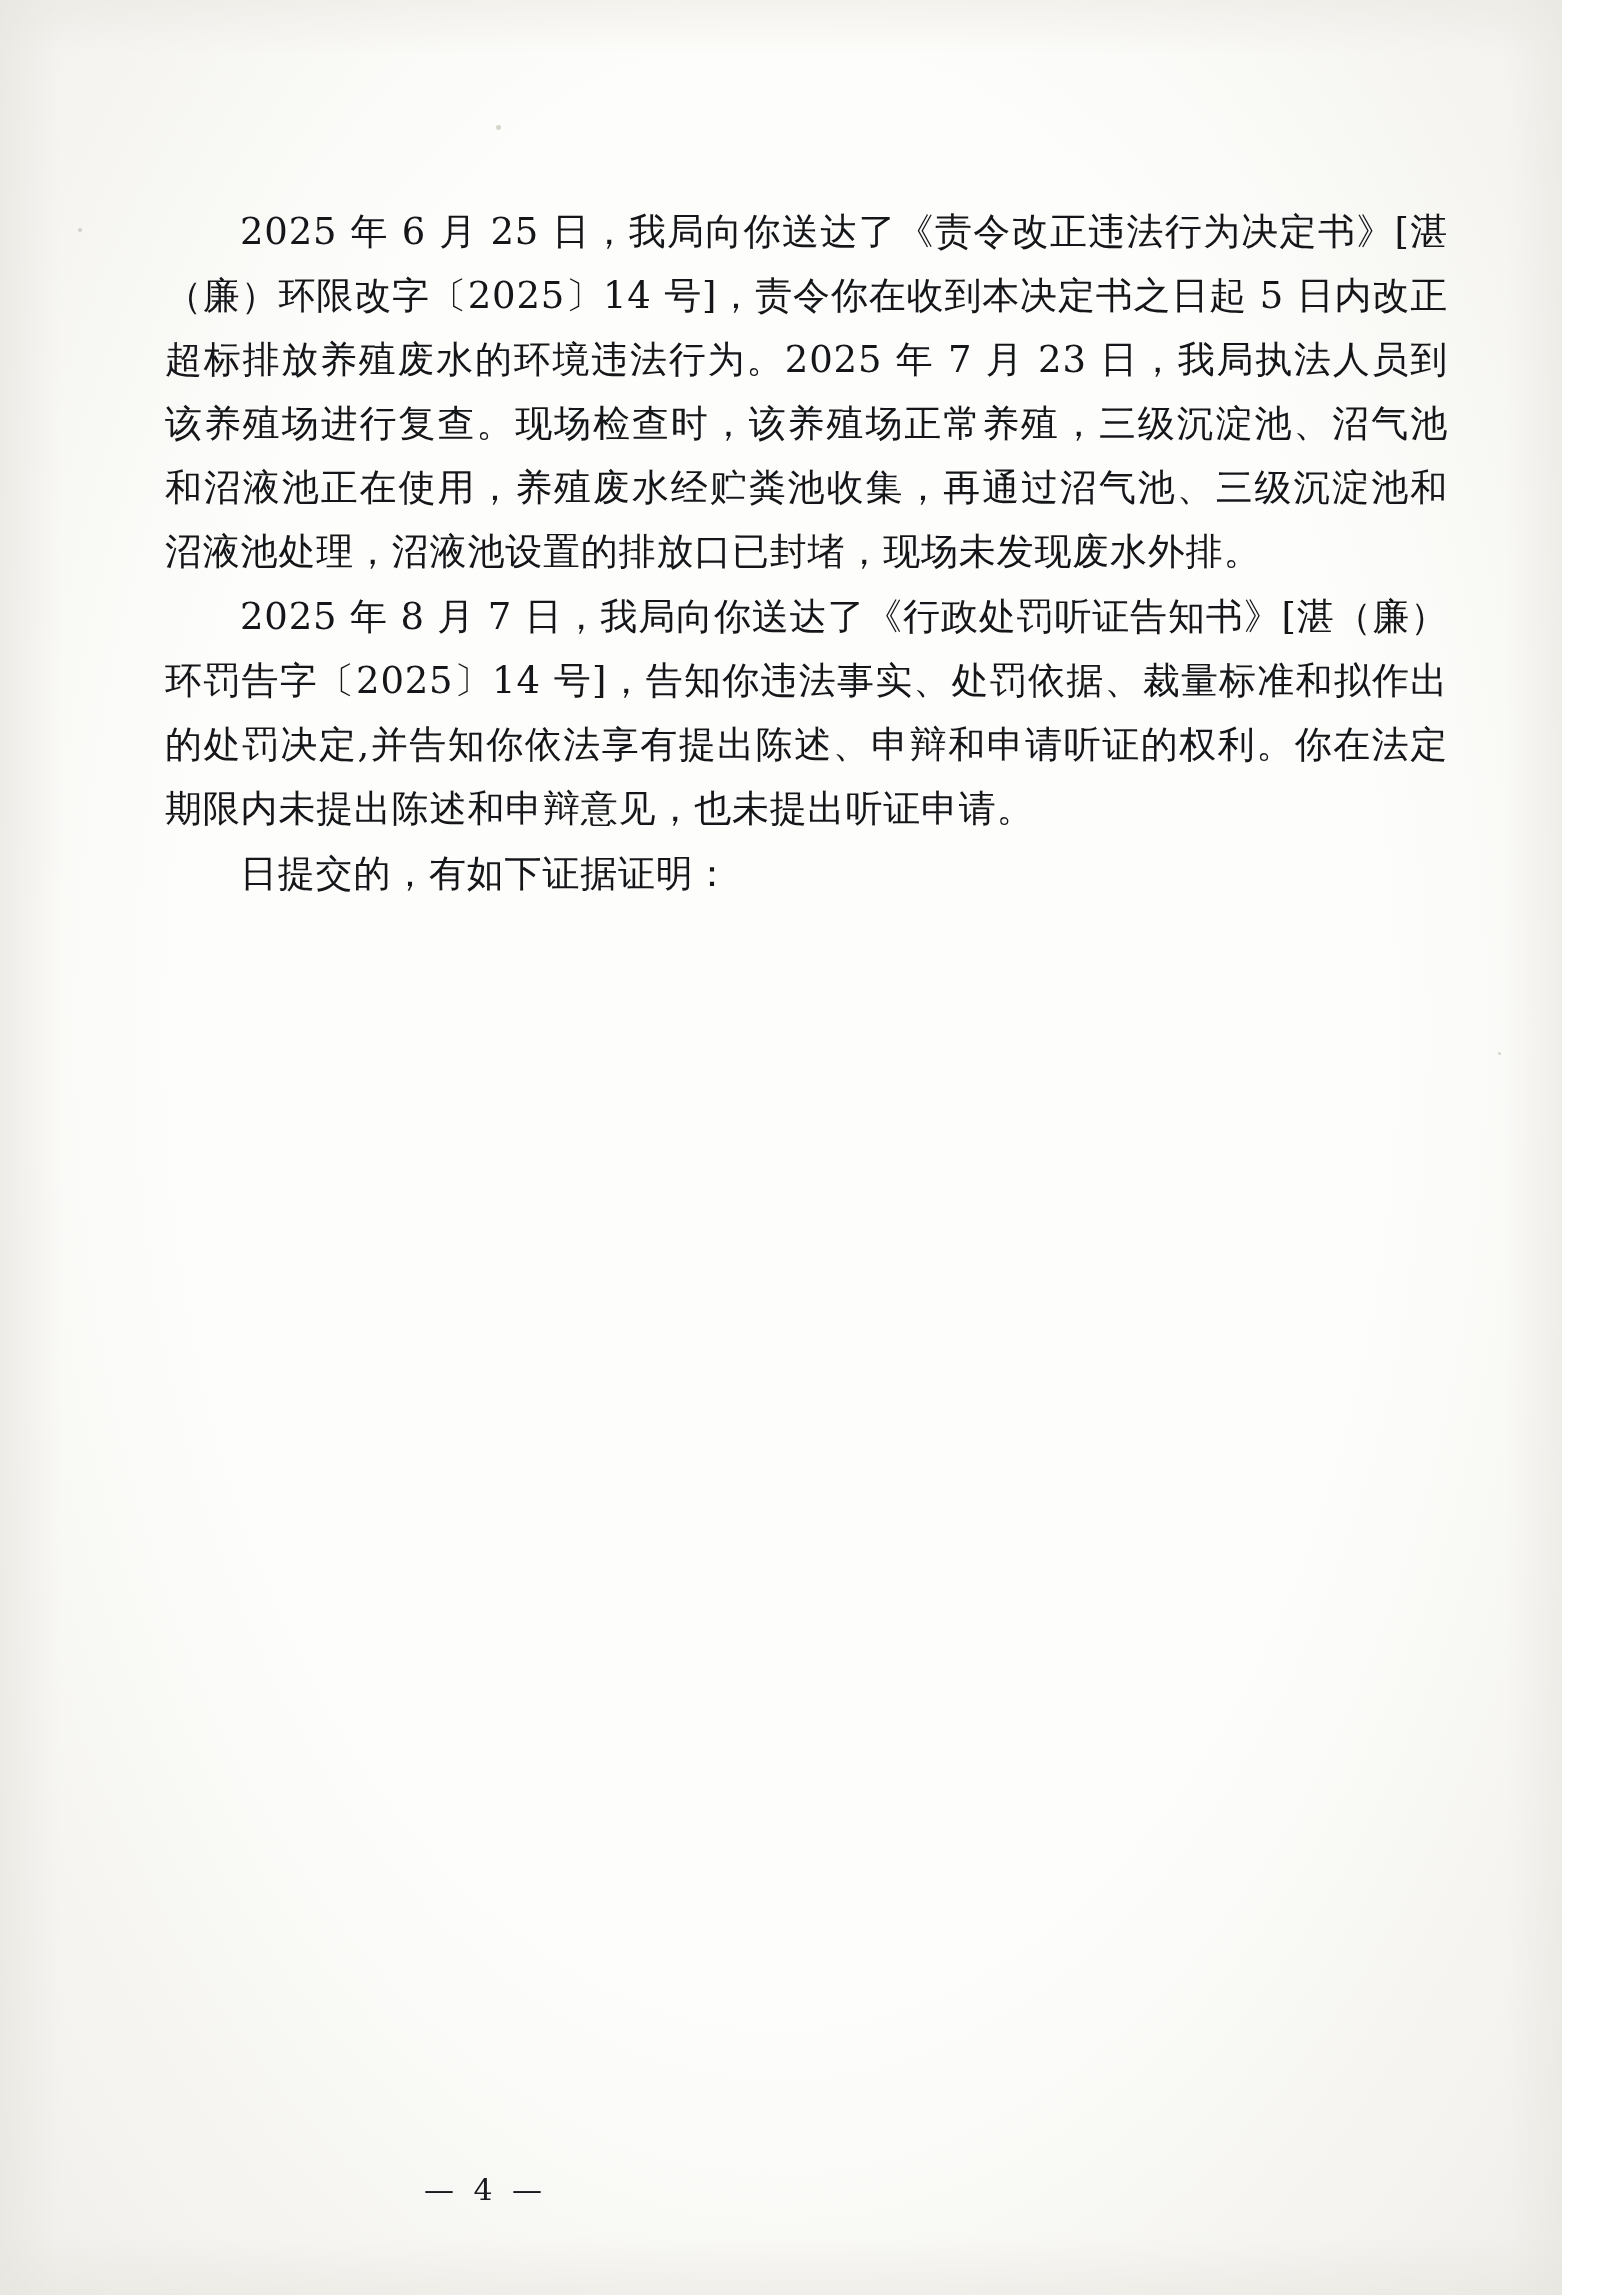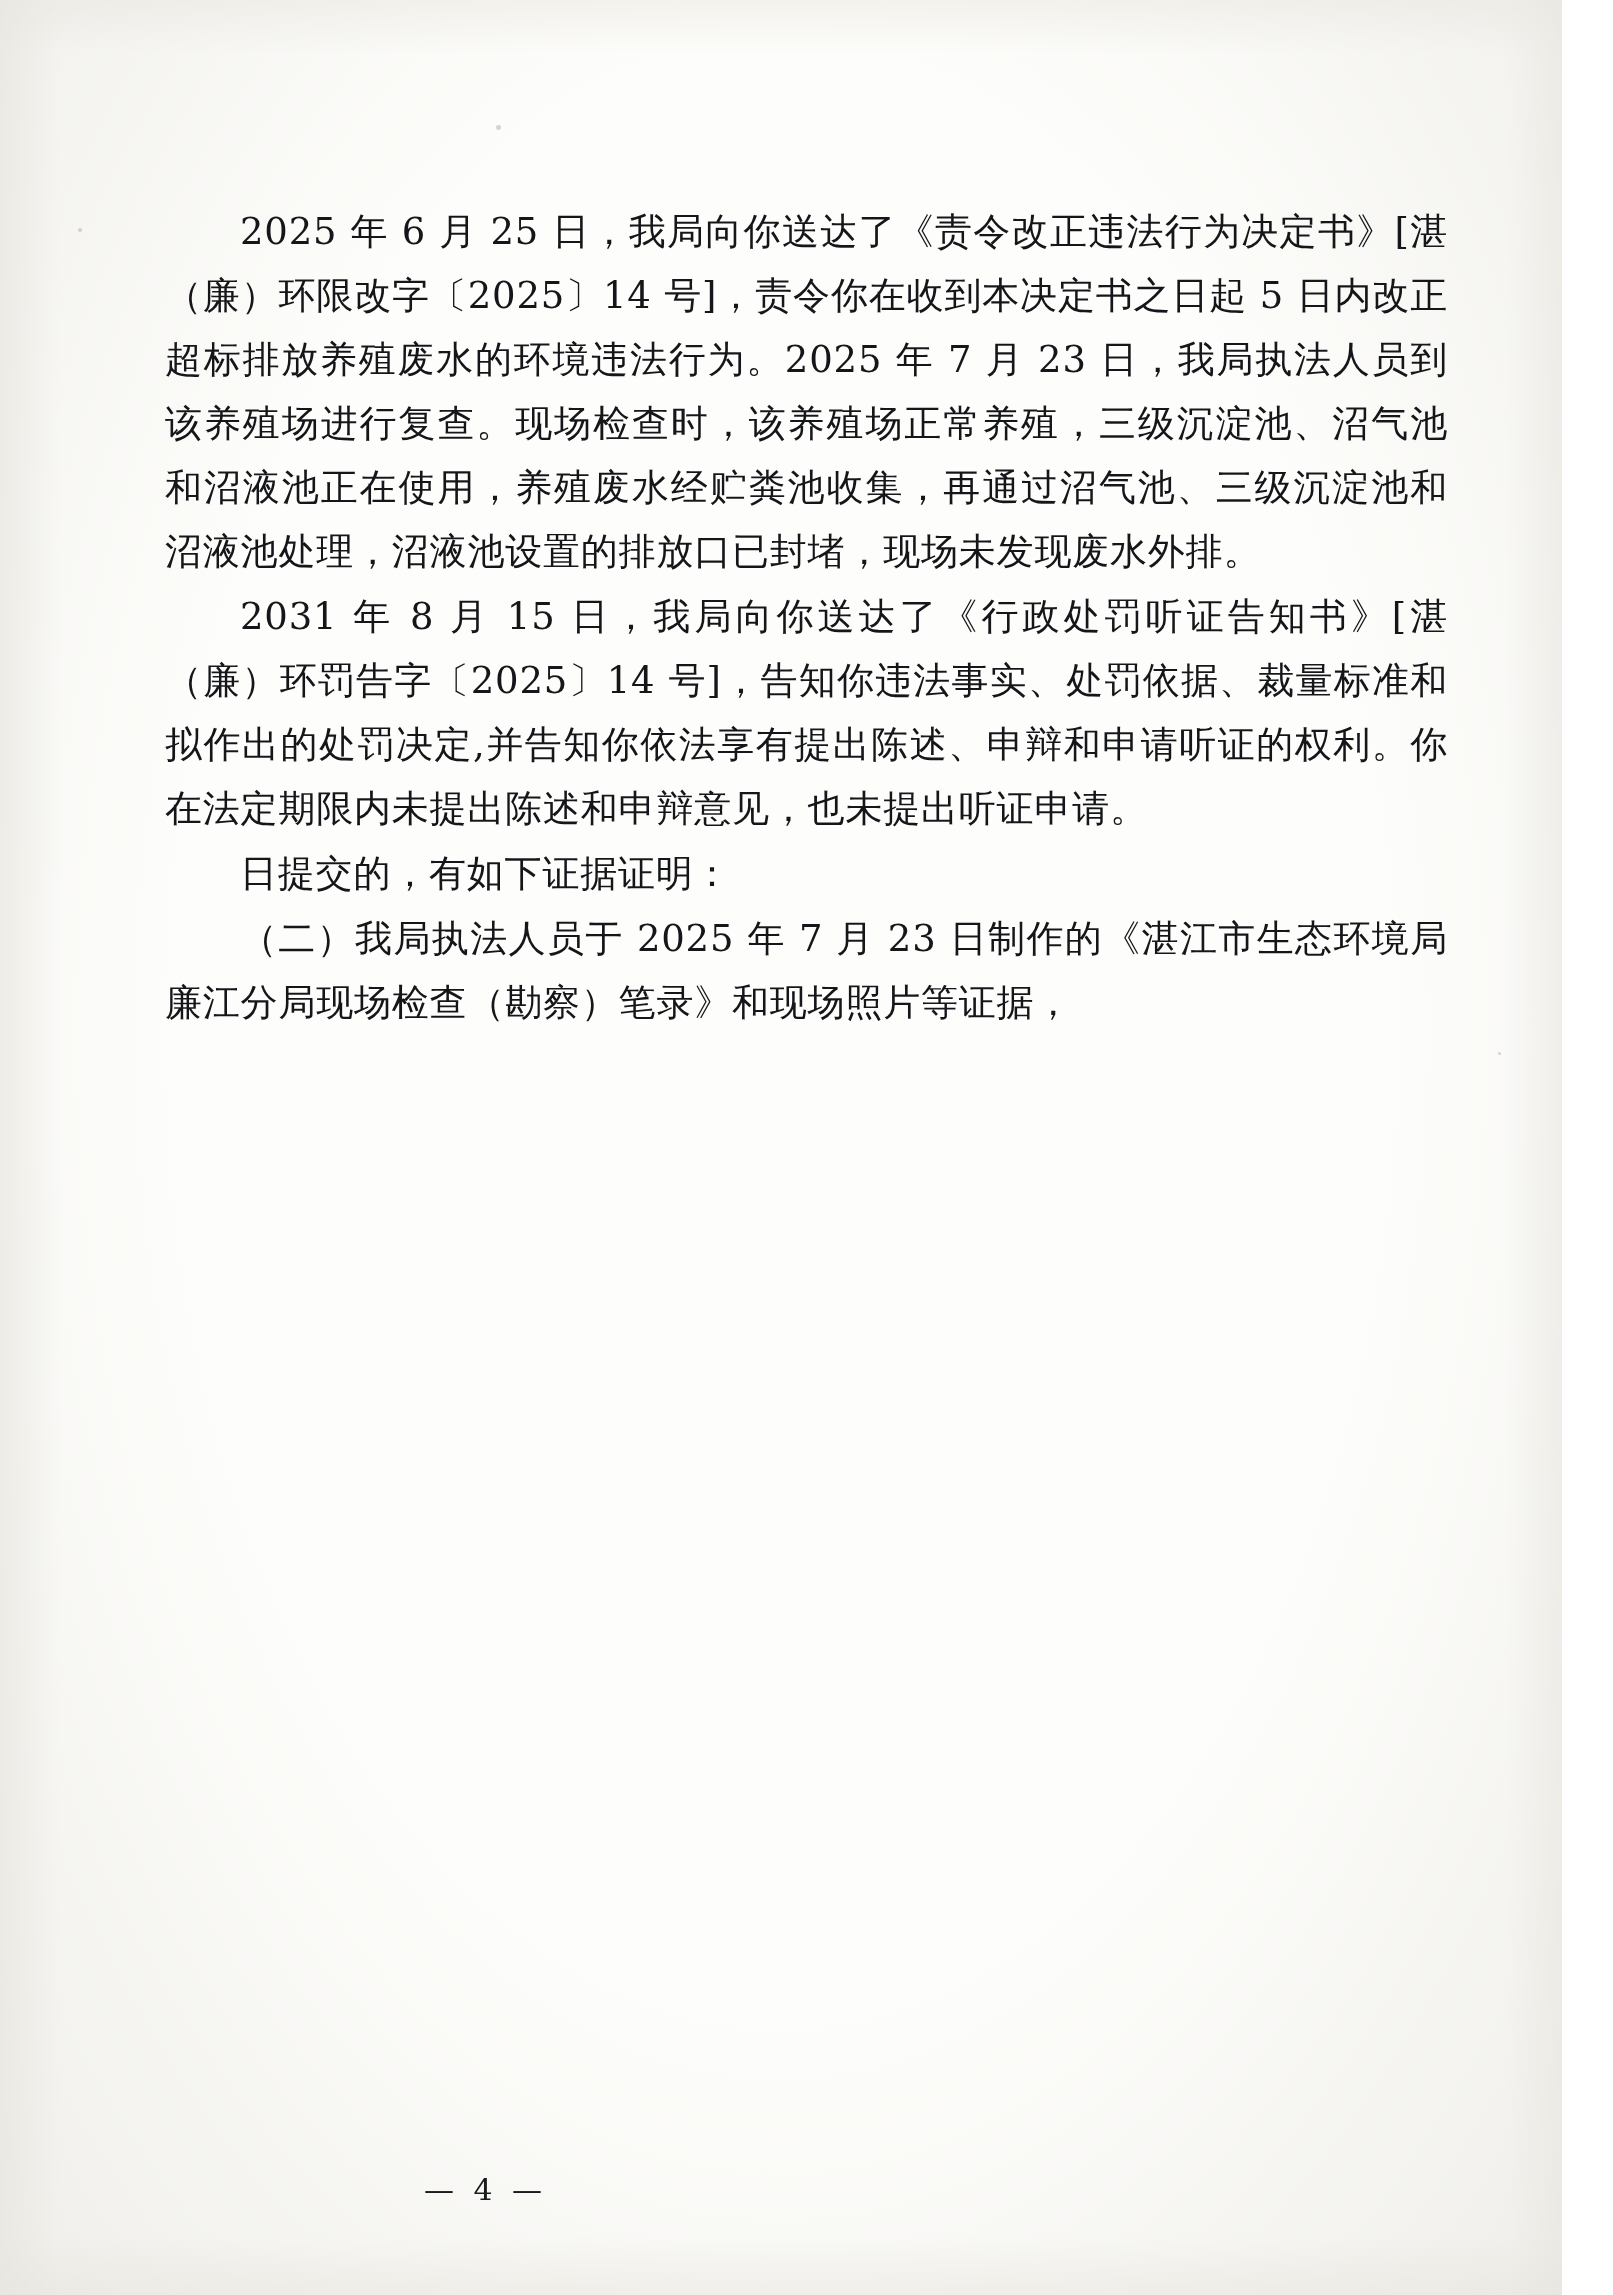--- a/index.html
+++ b/index.html
@@ -74,22 +74,21 @@
 
 <div class="page">
   <div class="paper-tone"></div>
 
   <div class="speck" style="left:496px; top:125px; width:4.5px; height:4.5px;"></div>
   <div class="speck" style="left:78px; top:228px; width:3.5px; height:3.5px;"></div>
   <div class="speck" style="left:1498px; top:1052px; width:3px; height:3px;"></div>
 
   <div class="content">
     <p class="para">2025 年 6 月 25 日，我局向你送达了《责令改正违法行为决定书》[湛（廉）环限改字〔2025〕14 号]，责令你在收到本决定书之日起 5 日内改正超标排放养殖废水的环境违法行为。2025 年 7 月 23 日，我局执法人员到该养殖场进行复查。现场检查时，该养殖场正常养殖，三级沉淀池、沼气池和沼液池正在使用，养殖废水经贮粪池收集，再通过沼气池、三级沉淀池和沼液池处理，沼液池设置的排放口已封堵，现场未发现废水外排。</p>
-    <p class="para">2031 年 8 月 15 日，我局向你送达了《行政处罚听证告知书》[湛（廉）环罚告字〔2025〕14 号]，告知你违法事实、处罚依据、裁量标准和拟作出的处罚决定,并告知你依法享有提出陈述、申辩和申请听证的权利。你在法定期限内未提出陈述和申辩意见，也未提出听证申请。</p>
+    <p class="para">2025 年 8 月 7 日，我局向你送达了《行政处罚听证告知书》[湛（廉）环罚告字〔2025〕14 号]，告知你违法事实、处罚依据、裁量标准和拟作出的处罚决定,并告知你依法享有提出陈述、申辩和申请听证的权利。你在法定期限内未提出陈述和申辩意见，也未提出听证申请。</p>
     <p class="para">日提交的，有如下证据证明：</p>
-    <p class="para">（二）我局执法人员于 2025 年 7 月 23 日制作的《湛江市生态环境局廉江分局现场检查（勘察）笔录》和现场照片等证据，</p>
   </div>
 
   <div class="footer">
     <span class="page-number">— 4 —</span>
   </div>
 </div>
 
 
 </body></html>

